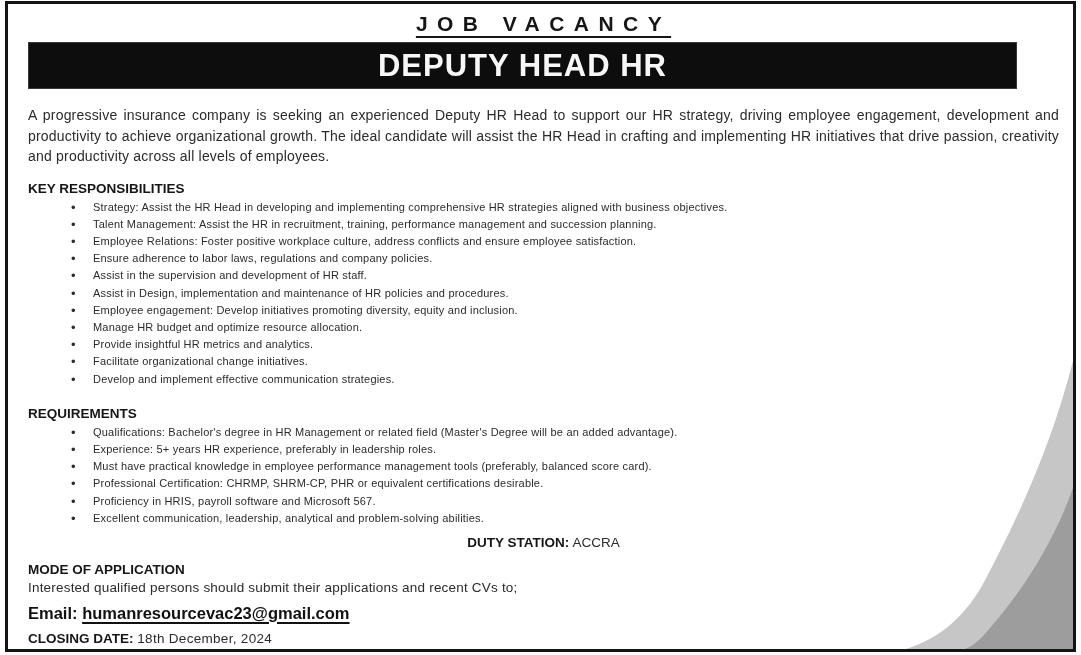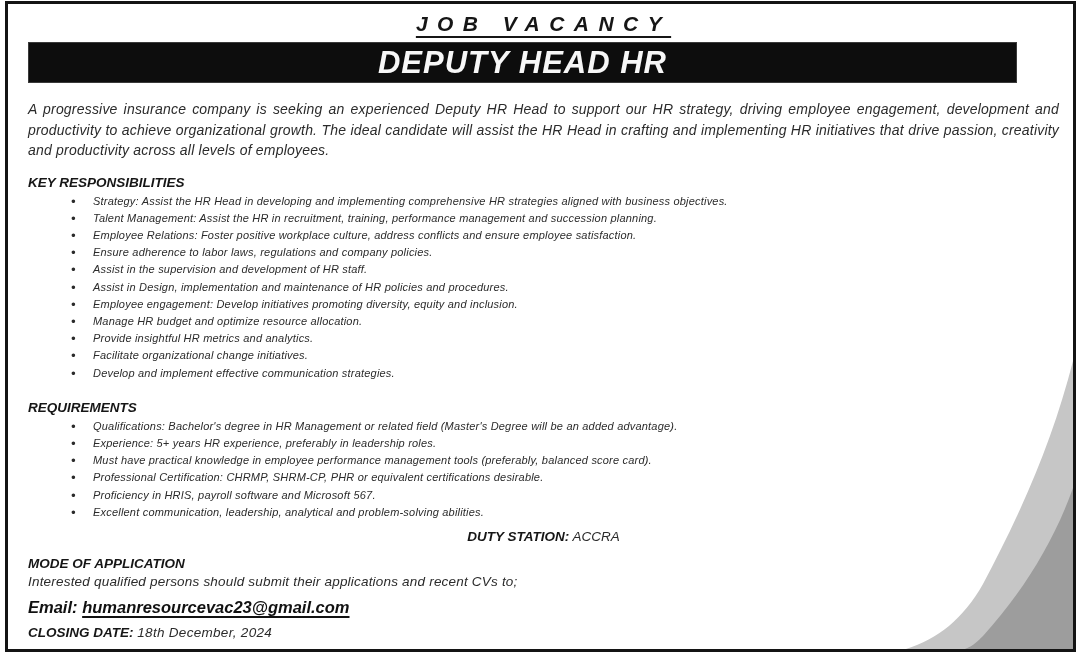--- a/index.html
+++ b/index.html
@@ -8,21 +8,20 @@
     font-family: "Liberation Sans", sans-serif;
     color: #2b2b2b;
     position: relative;
   }
   .frame {
     position: absolute;
     left: 5px; top: 1px; right: 5px; bottom: 3px;
     border: 3px solid #141414;
     background: #ffffff;
     overflow: hidden;
-    font-style: italic;
   }
   .content {
     position: relative;
     z-index: 2;
     padding: 8px 14px 0 20px;
   }
   .kicker {
     text-align: center;
     font-size: 21px;
     font-weight: bold;
@@ -31,21 +30,21 @@
     height: 24px;
     line-height: 24px;
   }
   .kicker span {
     text-decoration: underline;
     text-underline-offset: 5px;
     text-decoration-thickness: 2px;
   }
   .banner {
     margin: 6px 42px 0 0;
-    height: 41px;
+    height: 47px;
     background: #0d0d0d;
     border: 1px solid #3a3a3a;
     display: flex;
     align-items: center;
     justify-content: center;
   }
   .banner h1 {
     color: #f7f7f7;
     font-size: 31px;
     font-weight: bold;

